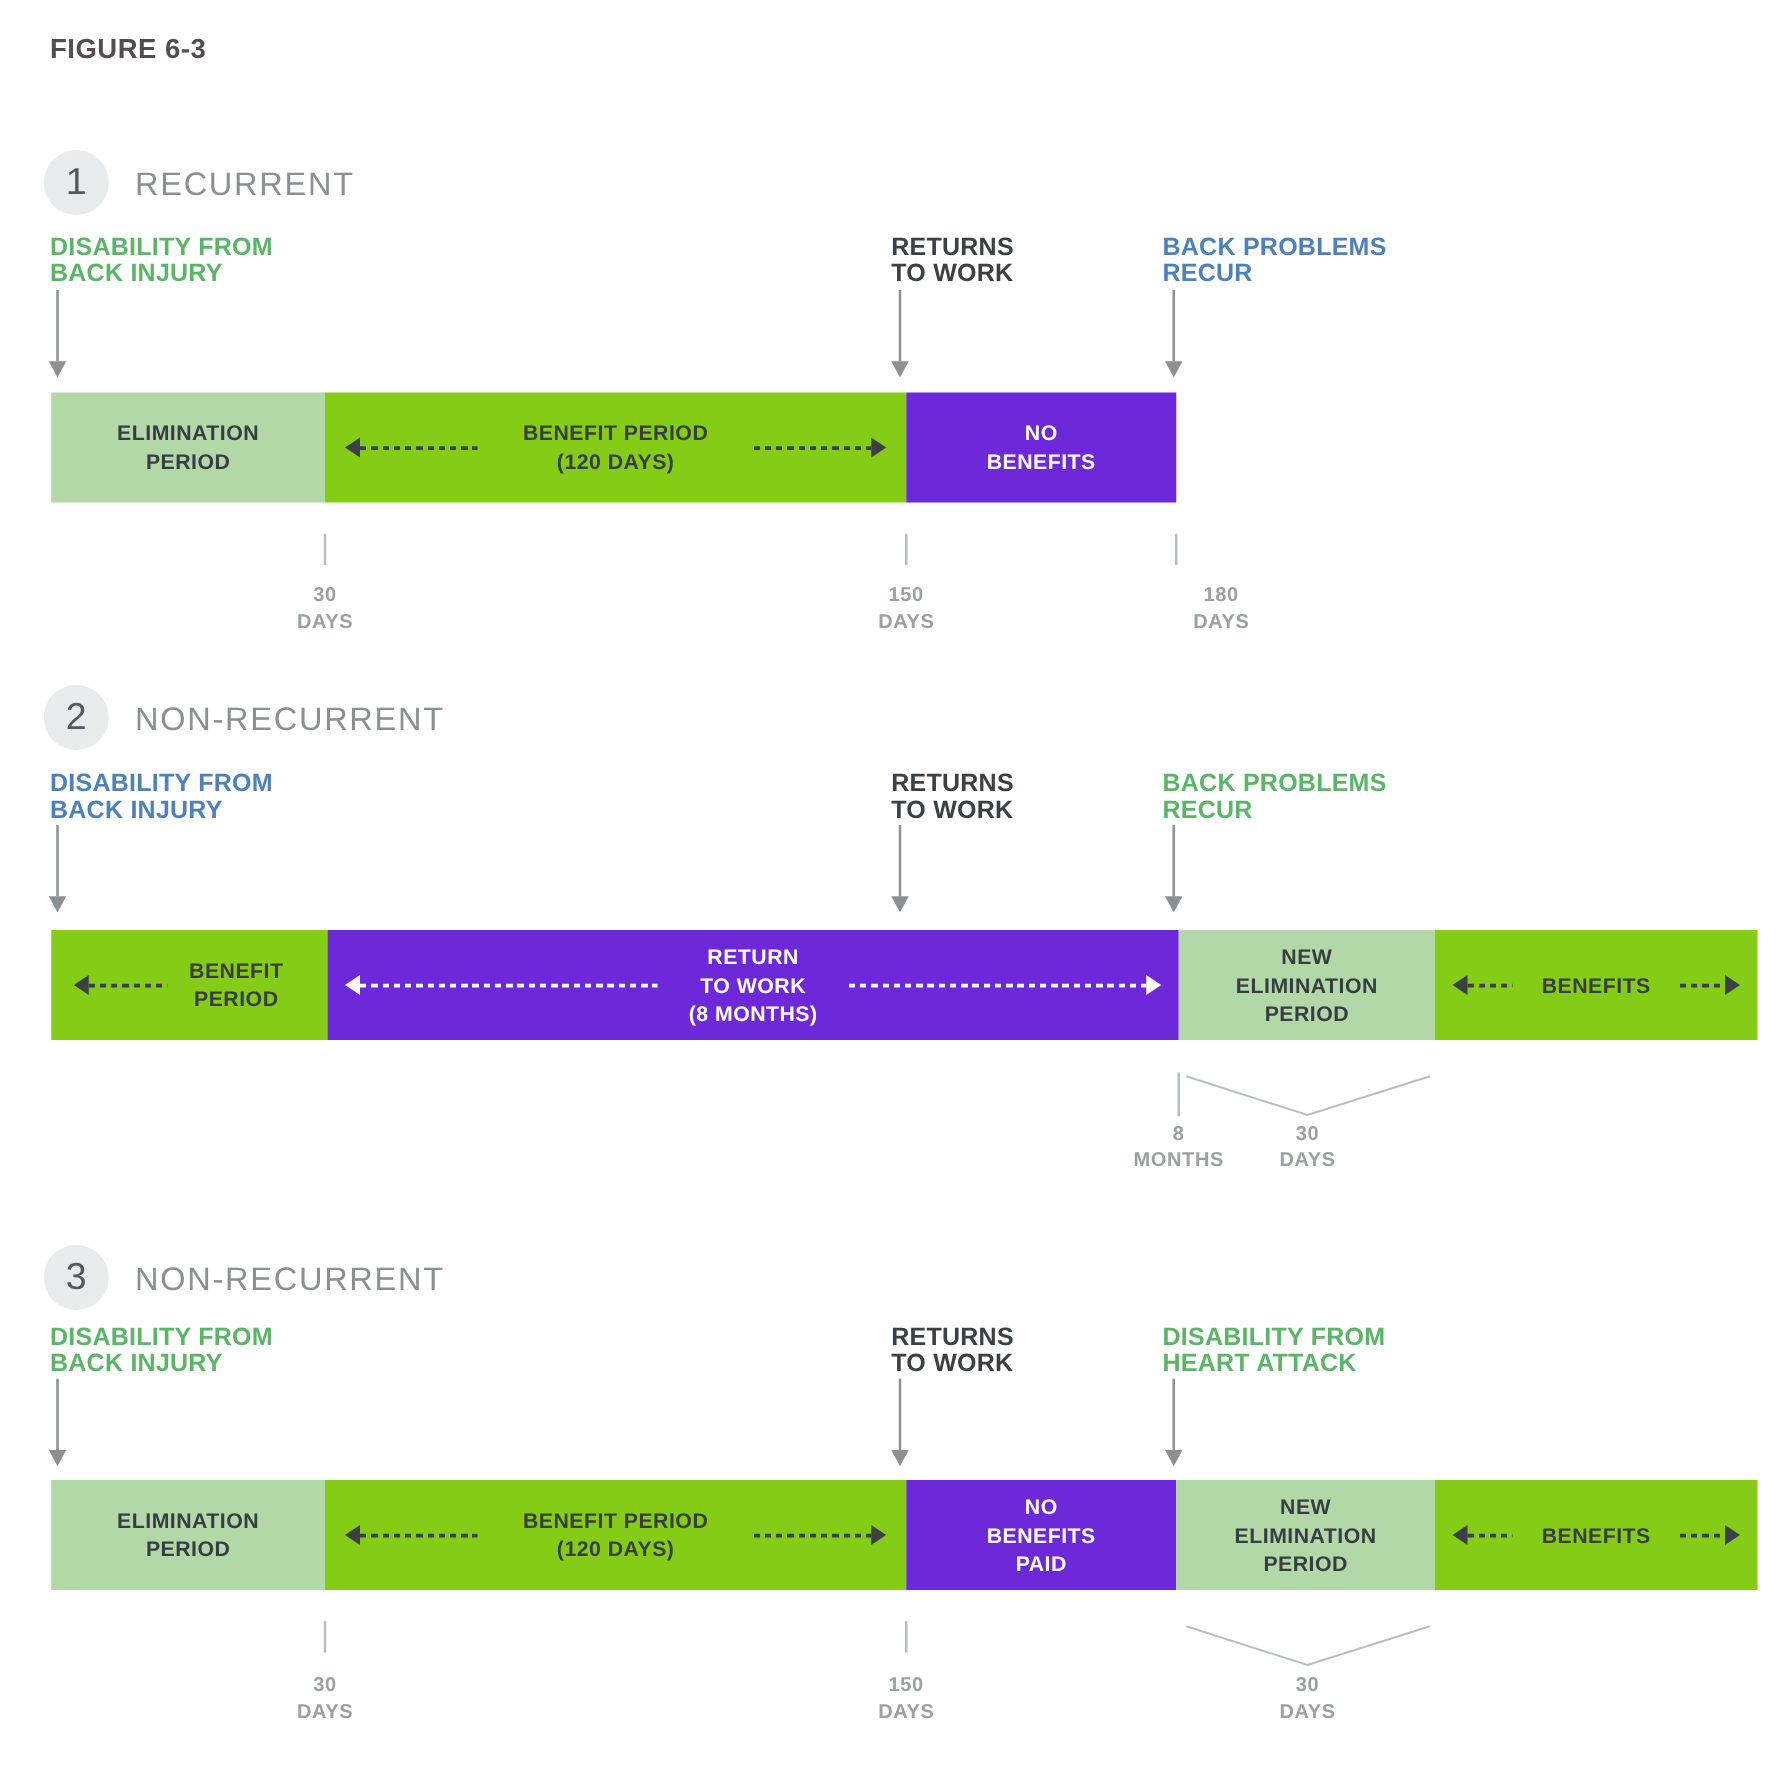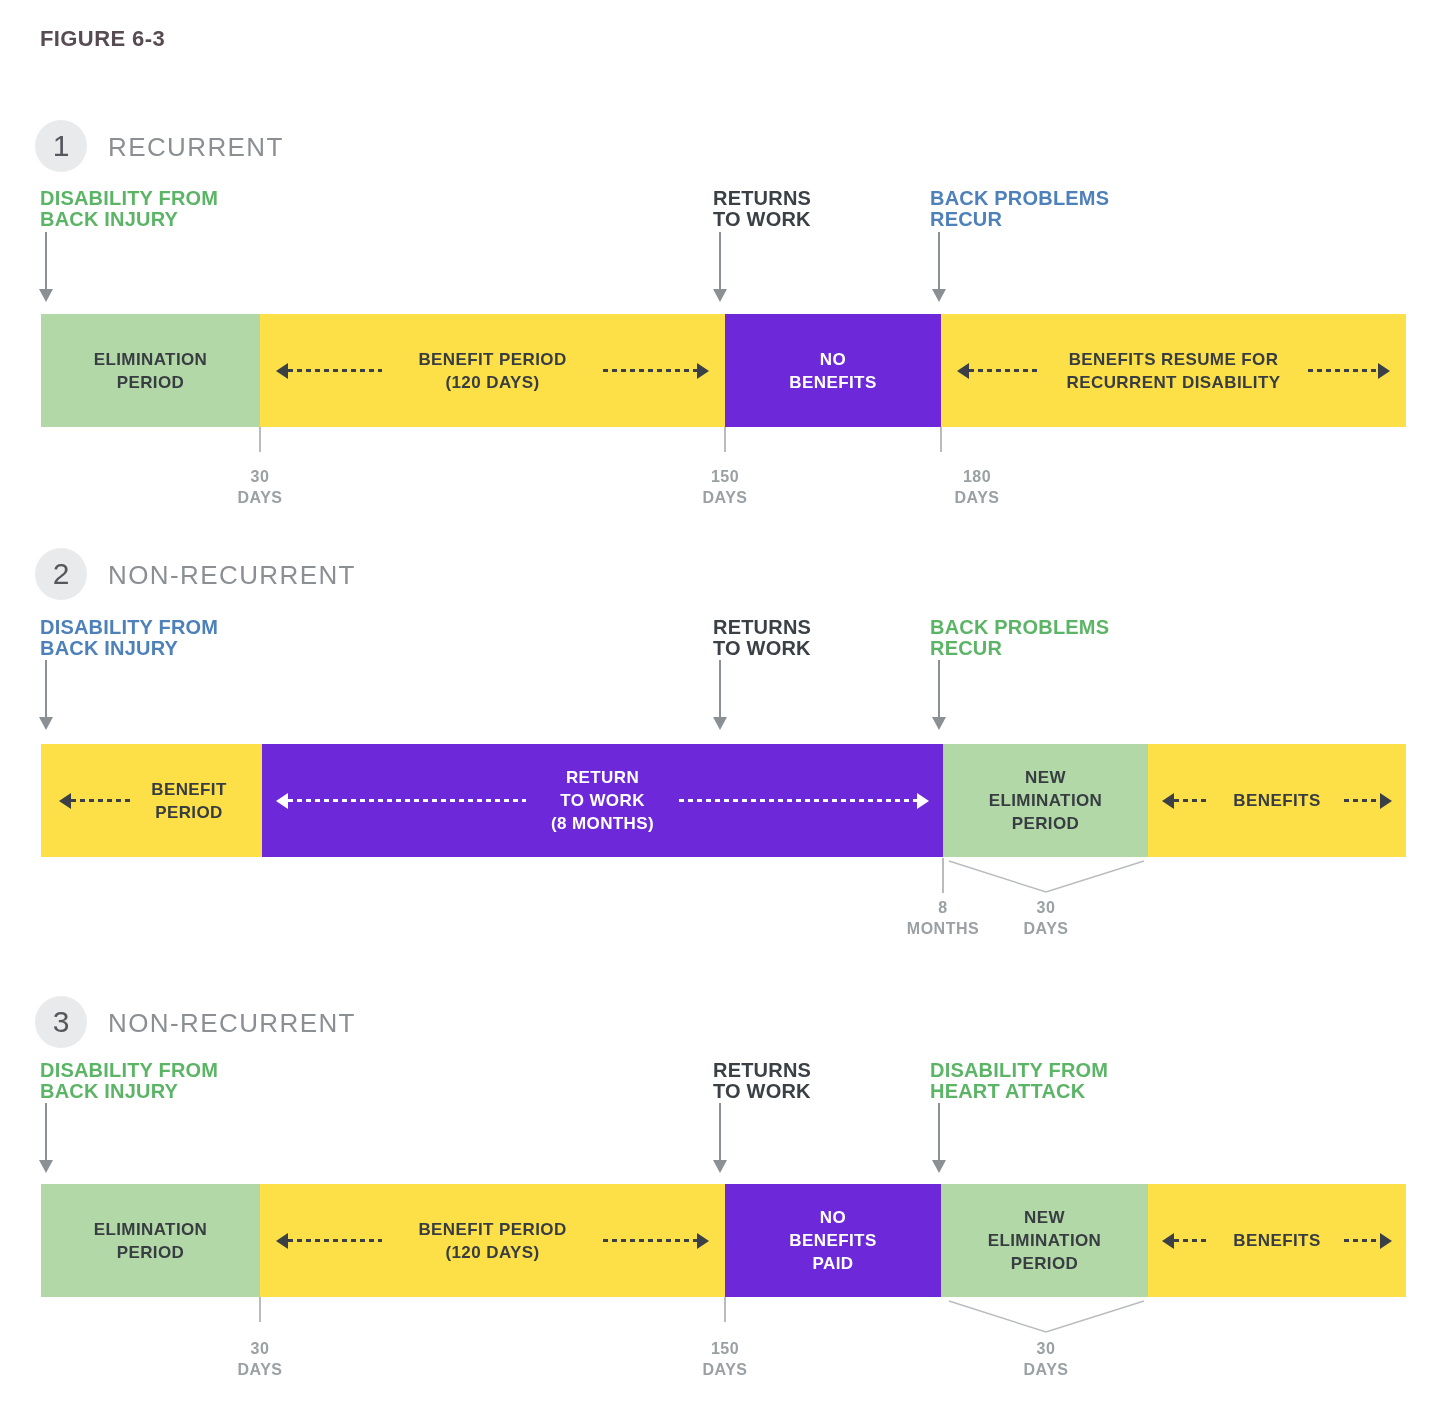--- a/index.html
+++ b/index.html
@@ -15,23 +15,23 @@
     display:flex;align-items:center;justify-content:center;font-size:30px;color:#54585d;}
   .stitle{position:absolute;left:108px;font-size:26px;color:#8b8f93;letter-spacing:1.4px;}
   
   .ann{position:absolute;font-size:20px;font-weight:bold;line-height:20.5px;letter-spacing:.2px;}
   .ann.green{color:#5cb567}.ann.blue{color:#4e81ba}.ann.dark{color:#3a4045}
   
   .varr{position:absolute;width:15px;display:flex;flex-direction:column;align-items:center;}
   .varr .stem{width:2px;height:57px;background:#8b9095;}
   .varr .vhead{width:0;height:0;border-left:7.5px solid transparent;border-right:7.5px solid transparent;border-top:13px solid #8b9095;}
   
-  .seg{position:absolute;height:113px;display:flex;align-items:center;justify-content:center;box-sizing:border-box;}
+  .seg{position:absolute;height:88px;display:flex;align-items:center;justify-content:center;box-sizing:border-box;}
   .seg.green{background:#b2d8a8}
-  .seg.blue{background:#fde047}
+  .seg.blue{background:#84cc16}
   .seg.teal{background:#6d28d9}
   .seg.with-arrows{justify-content:space-between;padding:0 16px;}
   .seg-label{font-size:17px;font-weight:bold;color:#383d42;line-height:23px;text-align:center;letter-spacing:.4px;flex:1 1 auto;}
   .seg.teal .seg-label{color:#ffffff}
   
   .darr{display:flex;align-items:center;height:16px;flex:0 0 auto;}
   .darr .dline{flex:1;height:3px;background:repeating-linear-gradient(90deg,#3a4045 0,#3a4045 5px,transparent 5px,transparent 9px);}
   .darr .dhead{width:0;height:0;}
   .darr.l .dhead{border-top:8px solid transparent;border-bottom:8px solid transparent;border-right:12px solid #3a4045;}
   .darr.r .dhead{border-top:8px solid transparent;border-bottom:8px solid transparent;border-left:12px solid #3a4045;}
@@ -100,34 +100,20 @@
         <span class="dline"></span>
         <span class="dhead"></span>
       </div>
   </div>
   <div class="seg teal" style="left:725px;top:314px;width:216px">
     <div class="seg-label">
       <div>NO</div>
       <div>BENEFITS</div>
     </div>
   </div>
-  <div class="seg blue with-arrows" style="left:941px;top:314px;width:465px">
-    <div class="darr l" style="width:82px">
-        <span class="dhead"></span>
-        <span class="dline"></span>
-      </div>
-    <div class="seg-label">
-      <div>BENEFITS RESUME FOR</div>
-      <div>RECURRENT DISABILITY</div>
-    </div>
-    <div class="darr r" style="width:82px">
-        <span class="dline"></span>
-        <span class="dhead"></span>
-      </div>
-  </div>
 
   <div class="tline" style="left:259px;top:427px;height:25px"></div>
   <div class="tline" style="left:724px;top:427px;height:25px"></div>
   <div class="tline" style="left:940px;top:427px;height:25px"></div>
   <div class="tlabel" style="left:210px;top:466px">
     <div>30</div>
     <div>DAYS</div>
   </div>
   <div class="tlabel" style="left:675px;top:466px">
     <div>150</div>

